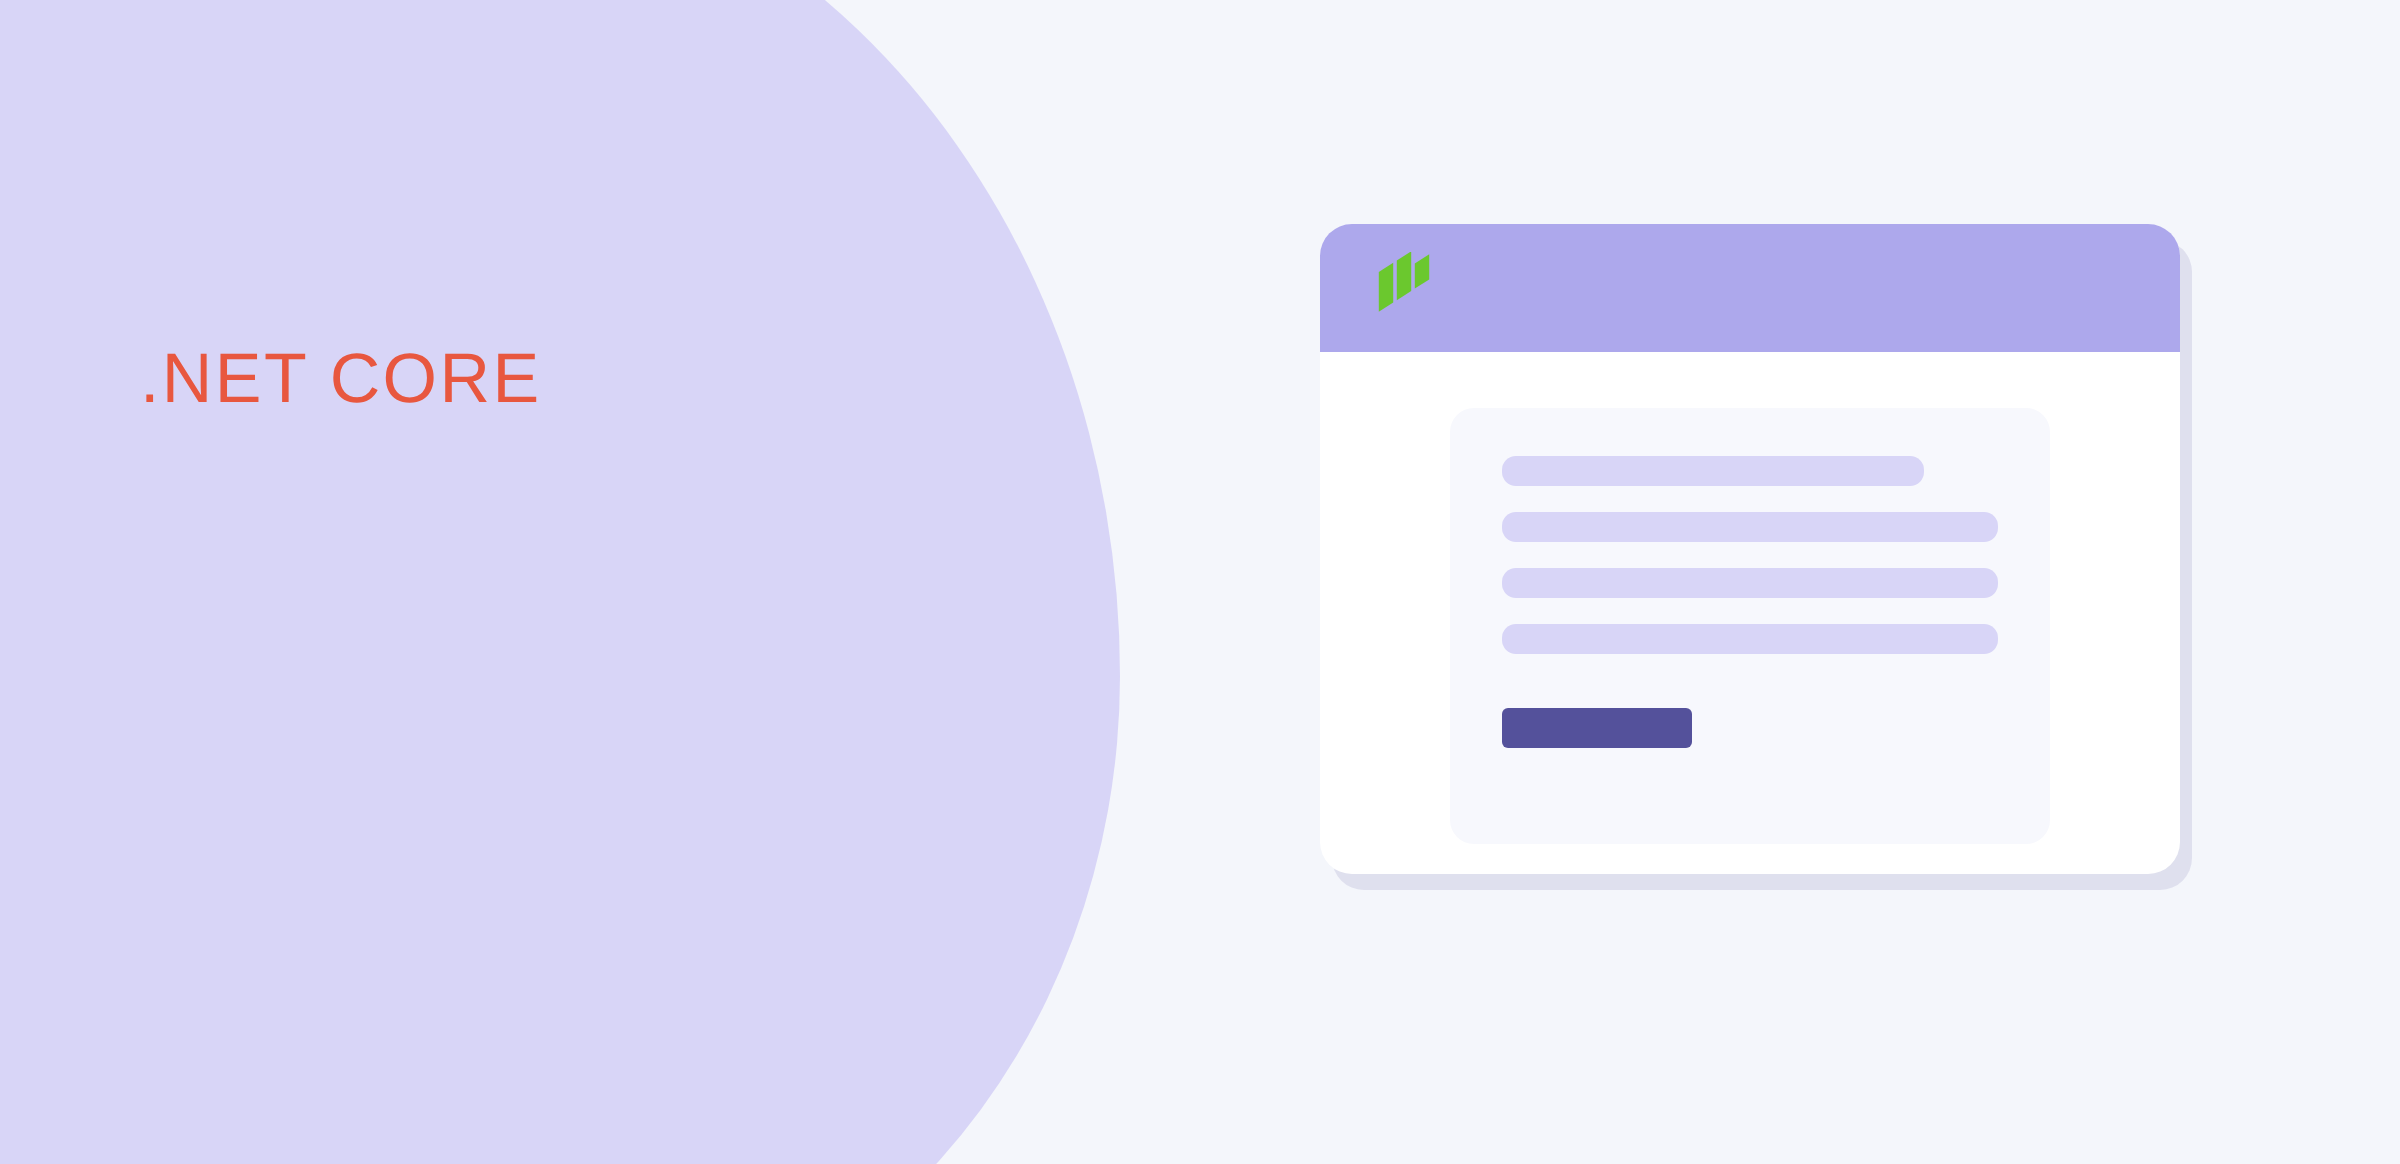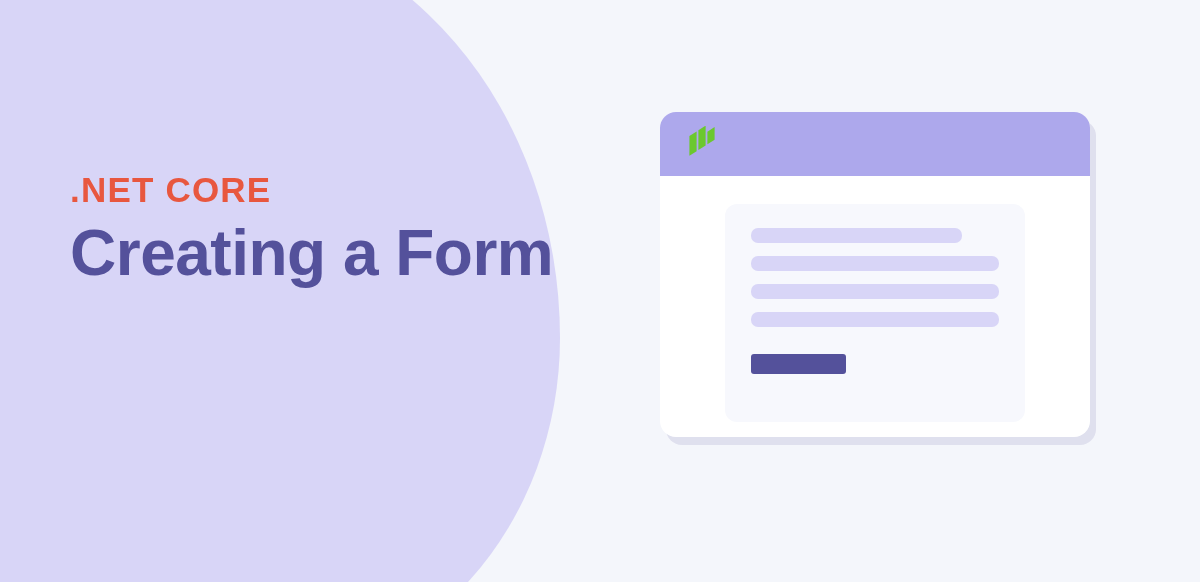--- a/index.html
+++ b/index.html
@@ -22,21 +22,21 @@
     }
     .text-block {
       position: absolute;
       left: 70px;
       top: 170px;
       z-index: 2;
     }
     .eyebrow {
       color: #E8573F;
       font-size: 35px;
-      font-weight: 700;
+      font-weight: 400;
       letter-spacing: 1.2px;
       margin-bottom: 8px;
     }
     .heading {
       color: #54519B;
       font-size: 64px;
       font-weight: 700;
       line-height: 1.12;
       letter-spacing: -0.5px;
     }
@@ -88,21 +88,20 @@
       margin-top: 14px;
     }
   </style>
 </head>
 <body>
 
 <div class="blob"></div>
 
 <div class="text-block">
   <div class="eyebrow">.NET CORE</div>
-  <div class="heading">Creating a Form</div>
 </div>
 
 <div class="browser-mock">
   <div class="browser-bar">
     <svg class="progress-icon" viewBox="0 0 40 40">
       <g fill="#6BC82E">
         <path d="M6 12 L14 8 L14 30 L6 34 Z" transform="skewY(-8)"></path>
         <path d="M16 7 L24 3 L24 25 L16 29 Z" transform="skewY(-8)"></path>
         <path d="M26 10 L34 6 L34 20 L26 24 Z" transform="skewY(-8)"></path>
       </g>

